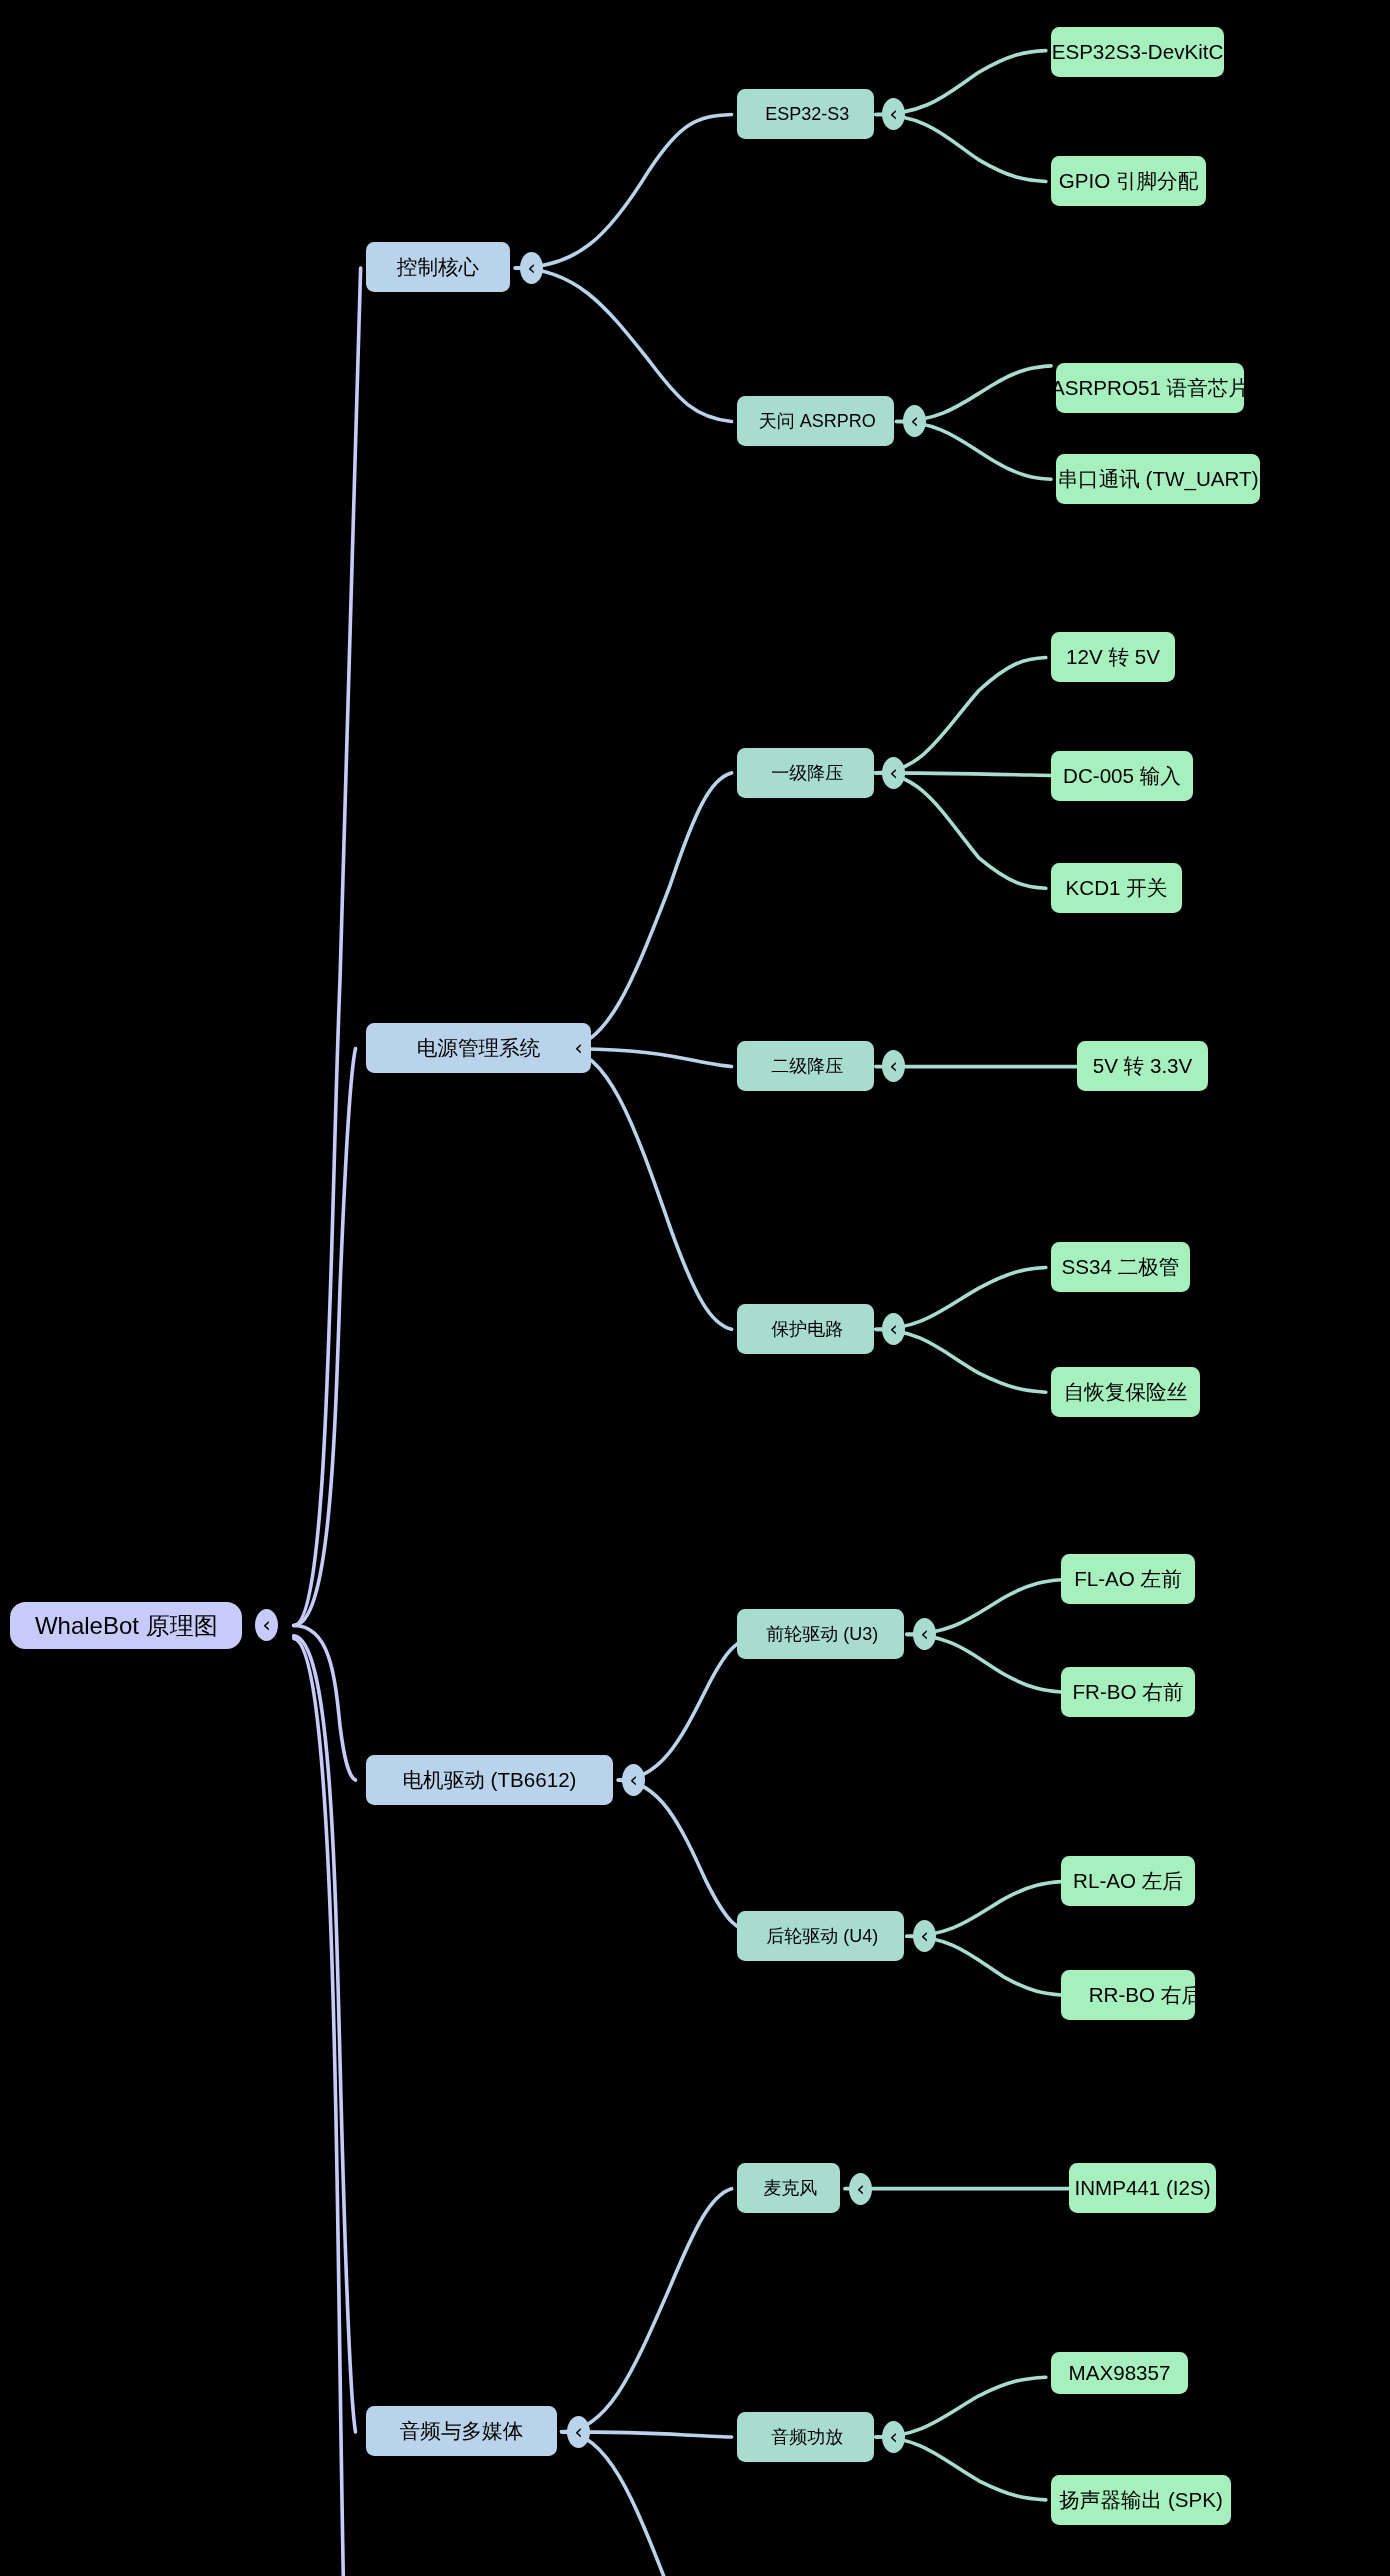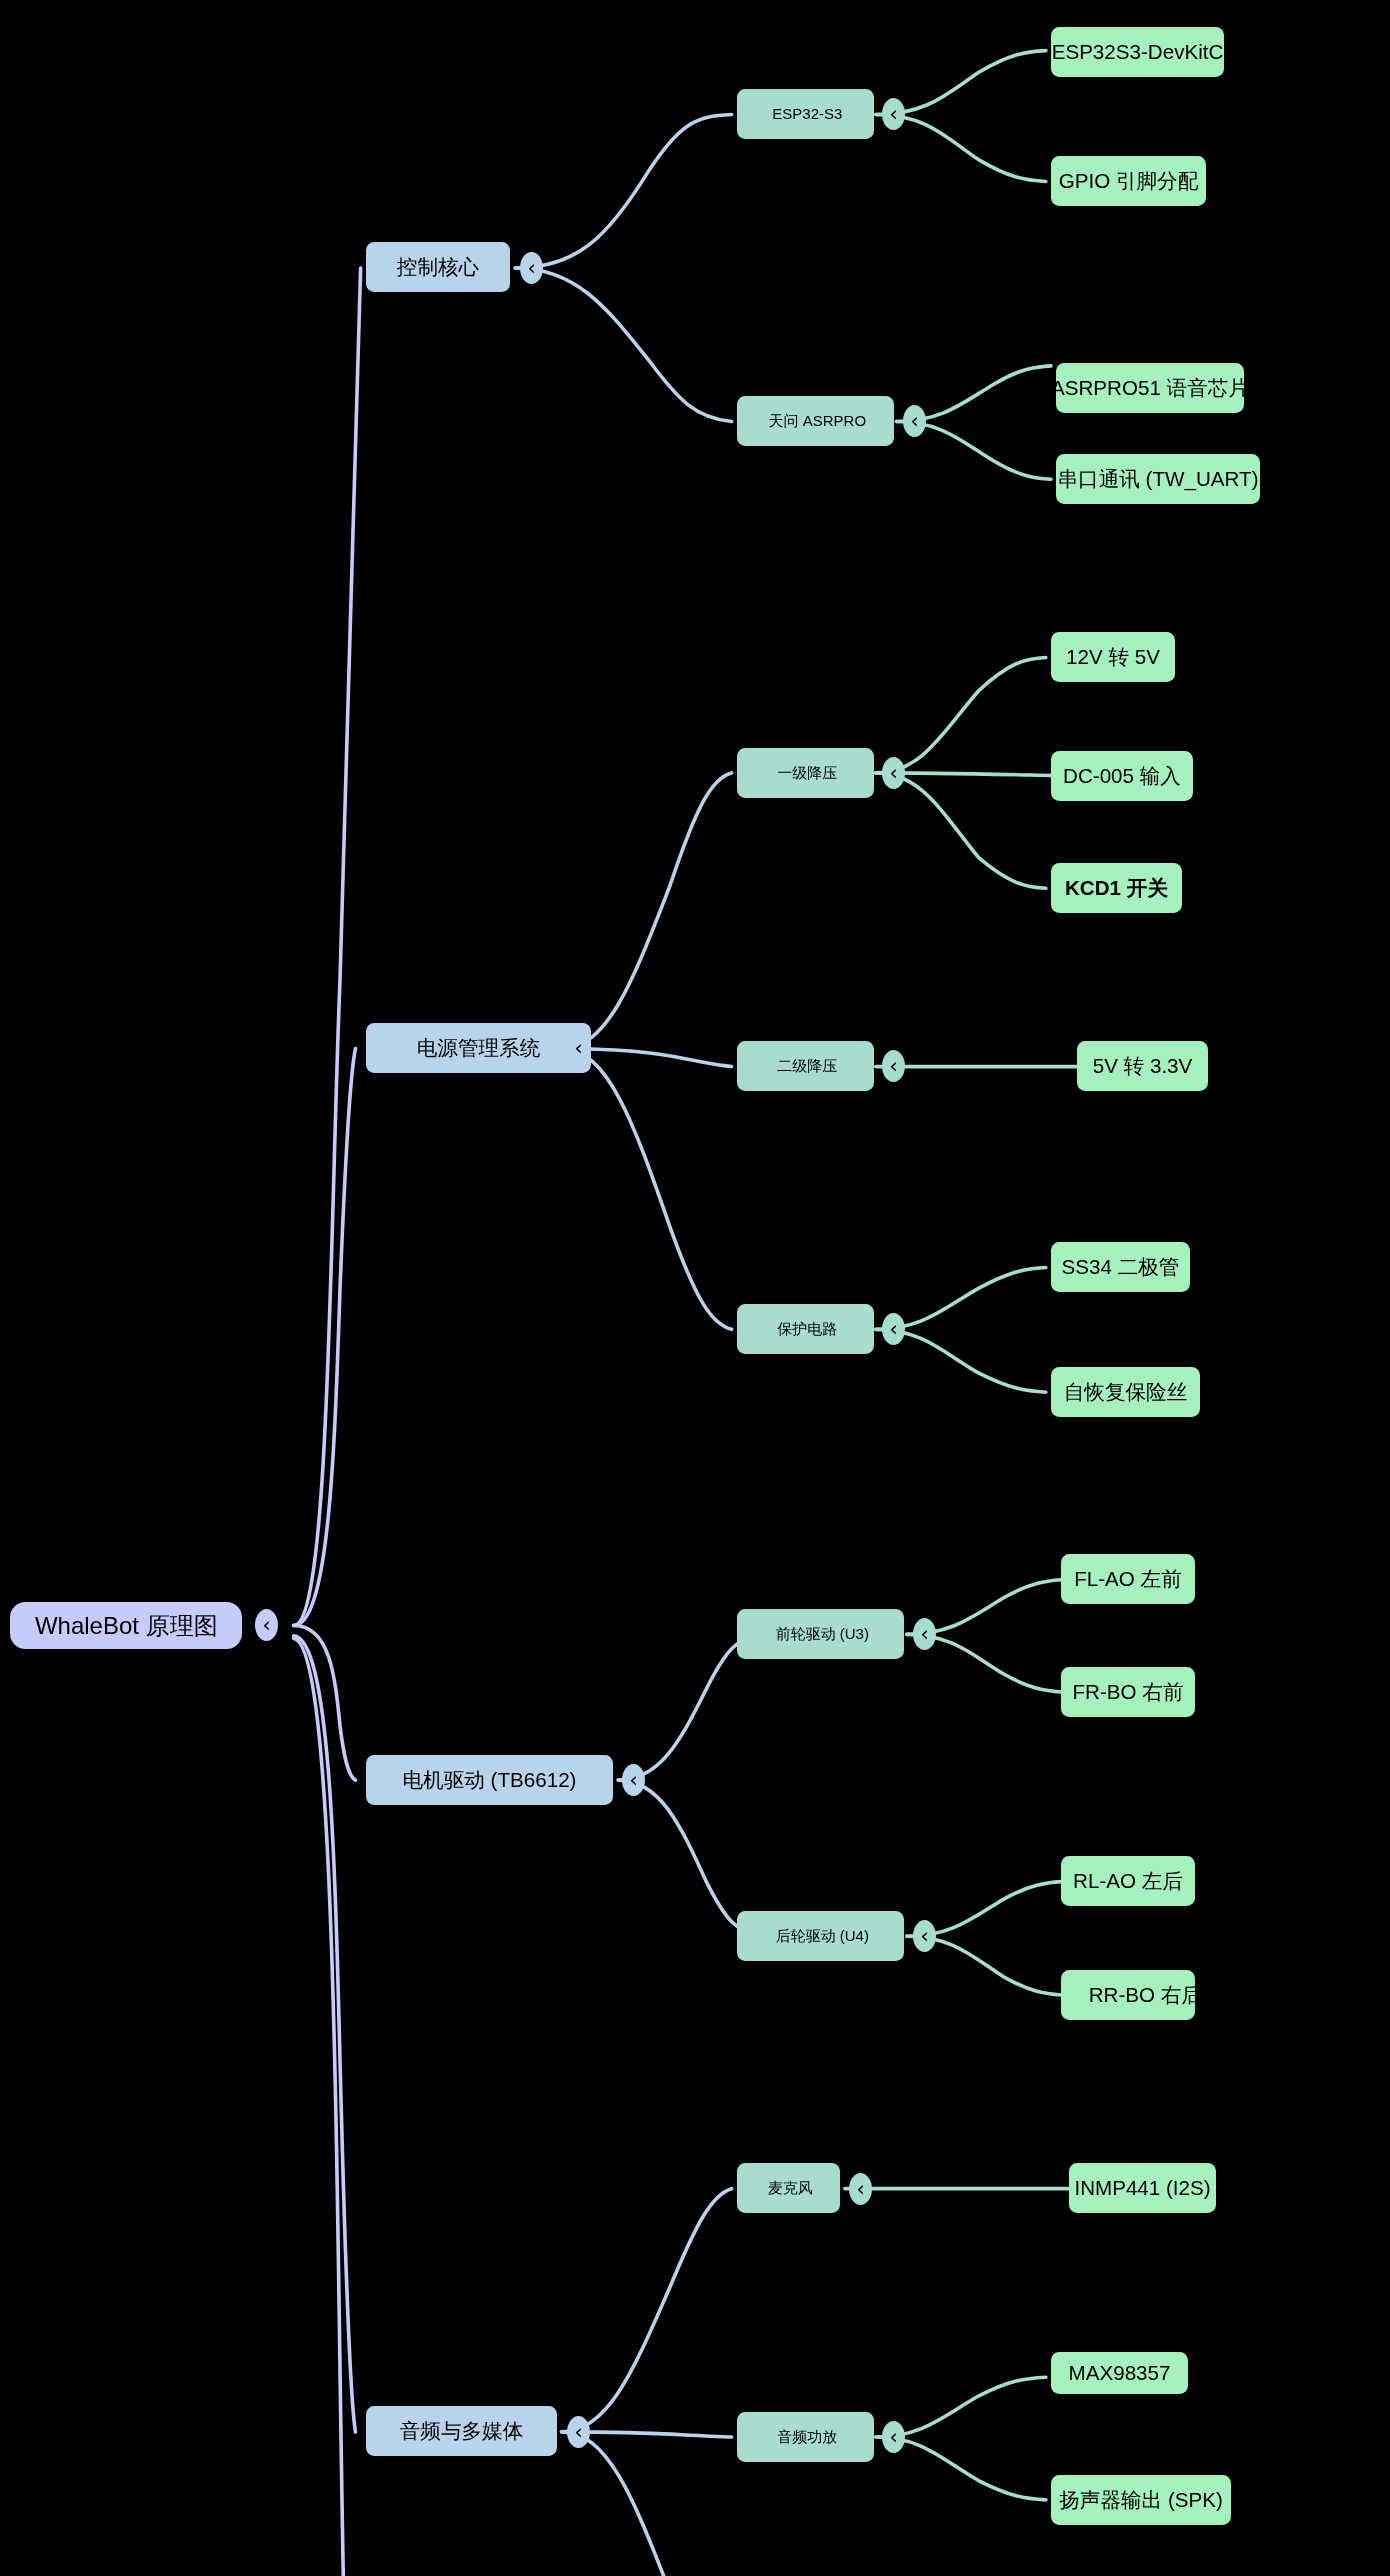--- a/index.html
+++ b/index.html
@@ -21,21 +21,21 @@
     padding:0 13.4px;
     z-index:5;
   }
   .node.root{
     background:#c6cbf9;border-radius:15.5px;font-size:24px;
   }
   .node.lvl1{
     background:#b9d4ea;border-radius:8.2px;font-size:20.6px;
   }
   .node.lvl2{
-    background:#a7dccf;border-radius:8.2px;font-size:15px;padding-left:17px;
+    background:#a7dccf;border-radius:8.2px;font-size:18px;padding-left:17px;
   }
   .node.lvl3{
     background:#a6f0bd;border-radius:8.2px;font-size:20.6px;
   }
   .marker{
     position:absolute;
     width:23px;height:32px;
     border-radius:50%;
     display:flex;align-items:center;justify-content:center;
     font-size:20.6px;color:#000;
@@ -220,21 +220,21 @@
   <div class="marker m-lvl2" style="left:882px;top:1313px;">
     <span>‹</span>
   </div>
 
   <div class="node lvl3" style="left:1051px;top:632px;width:124px;height:50px;">
     <span>12V 转 5V</span>
   </div>
   <div class="node lvl3" style="left:1051px;top:751px;width:142px;height:50px;">
     <span>DC-005 输入</span>
   </div>
-  <div class="node lvl3" style="left:1051px;top:863px;width:131px;height:50px;font-weight:bold;">
+  <div class="node lvl3" style="left:1051px;top:863px;width:131px;height:50px;">
     <span>KCD1 开关</span>
   </div>
   <div class="node lvl3" style="left:1077px;top:1041px;width:131px;height:50px;text-align:center;">
     <span>5V 转 3.3V</span>
   </div>
   <div class="node lvl3" style="left:1051px;top:1242px;width:139px;height:50px;">
     <span>SS34 二极管</span>
   </div>
   <div class="node lvl3" style="left:1051px;top:1367px;width:149px;height:50px;">
     <span>自恢复保险丝</span>

